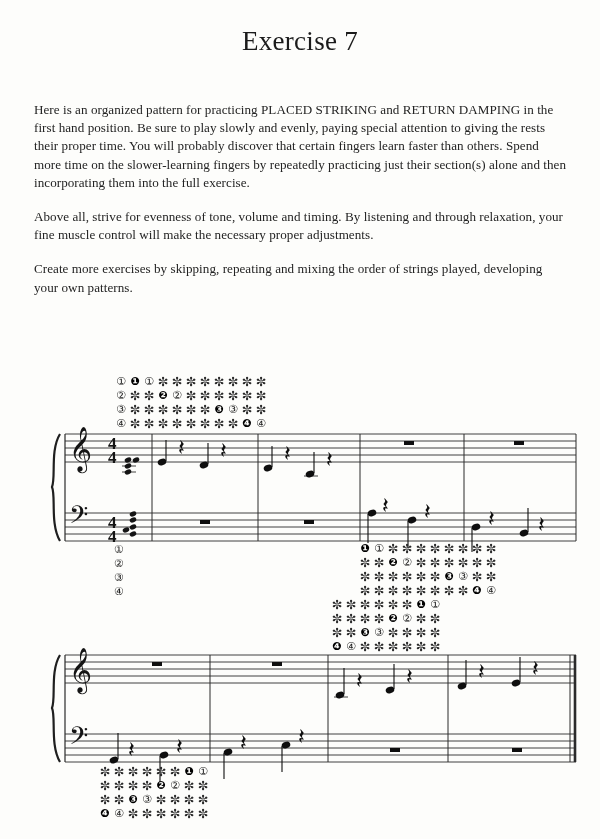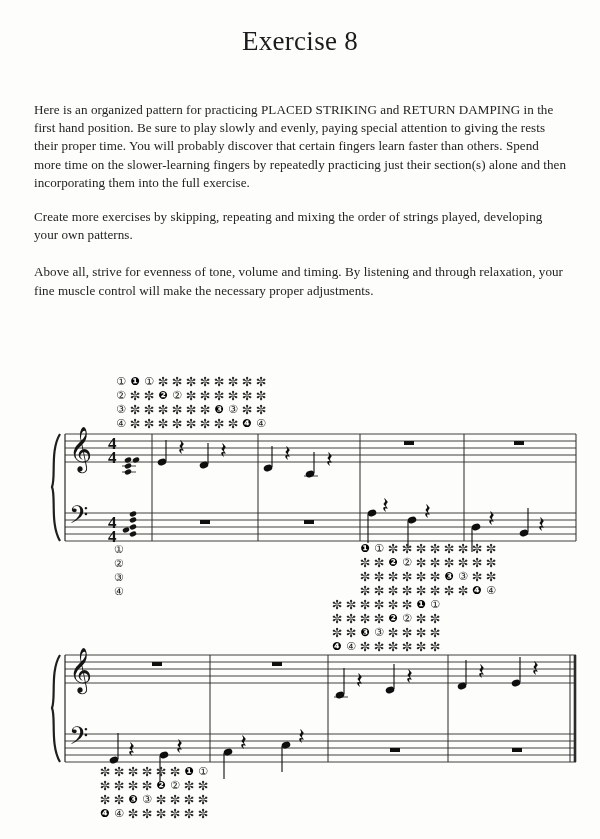--- a/index.html
+++ b/index.html
@@ -94,26 +94,26 @@
   .rowlabels {
     position: absolute;
     display: flex;
     flex-direction: column;
   }
   .rowlabels .cell { width: 14px; height: 14px; line-height: 14px; }
 </style>
 </head>
 <body>
 
-<div id="page-title">Exercise 8</div>
+<div id="page-title">Exercise 7</div>
 
 <div id="prose">
   <p class="para p1">Here is an organized pattern for practicing PLACED STRIKING and RETURN DAMPING in the first hand position. Be sure to play slowly and evenly, paying special attention to giving the rests their proper time. You will probably discover that certain fingers learn faster than others. Spend more time on the slower-learning fingers by repeatedly practicing just their section(s) alone and then incorporating them into the full exercise.</p>
+  <p class="para p3">Above all, strive for evenness of tone, volume and timing. By listening and through relaxation, your fine muscle control will make the necessary proper adjustments.</p>
   <p class="para p2">Create more exercises by skipping, repeating and mixing the order of strings played, developing your own patterns.</p>
-  <p class="para p3">Above all, strive for evenness of tone, volume and timing. By listening and through relaxation, your fine muscle control will make the necessary proper adjustments.</p>
 </div>
 
 <svg id="music" viewBox="0 0 600 839">
   <defs>
     <g id="trebleclef">
       <text x="0" y="0" font-family="DejaVu Sans, sans-serif" font-size="44">𝄞</text>
     </g>
   </defs>
 
   <g>

